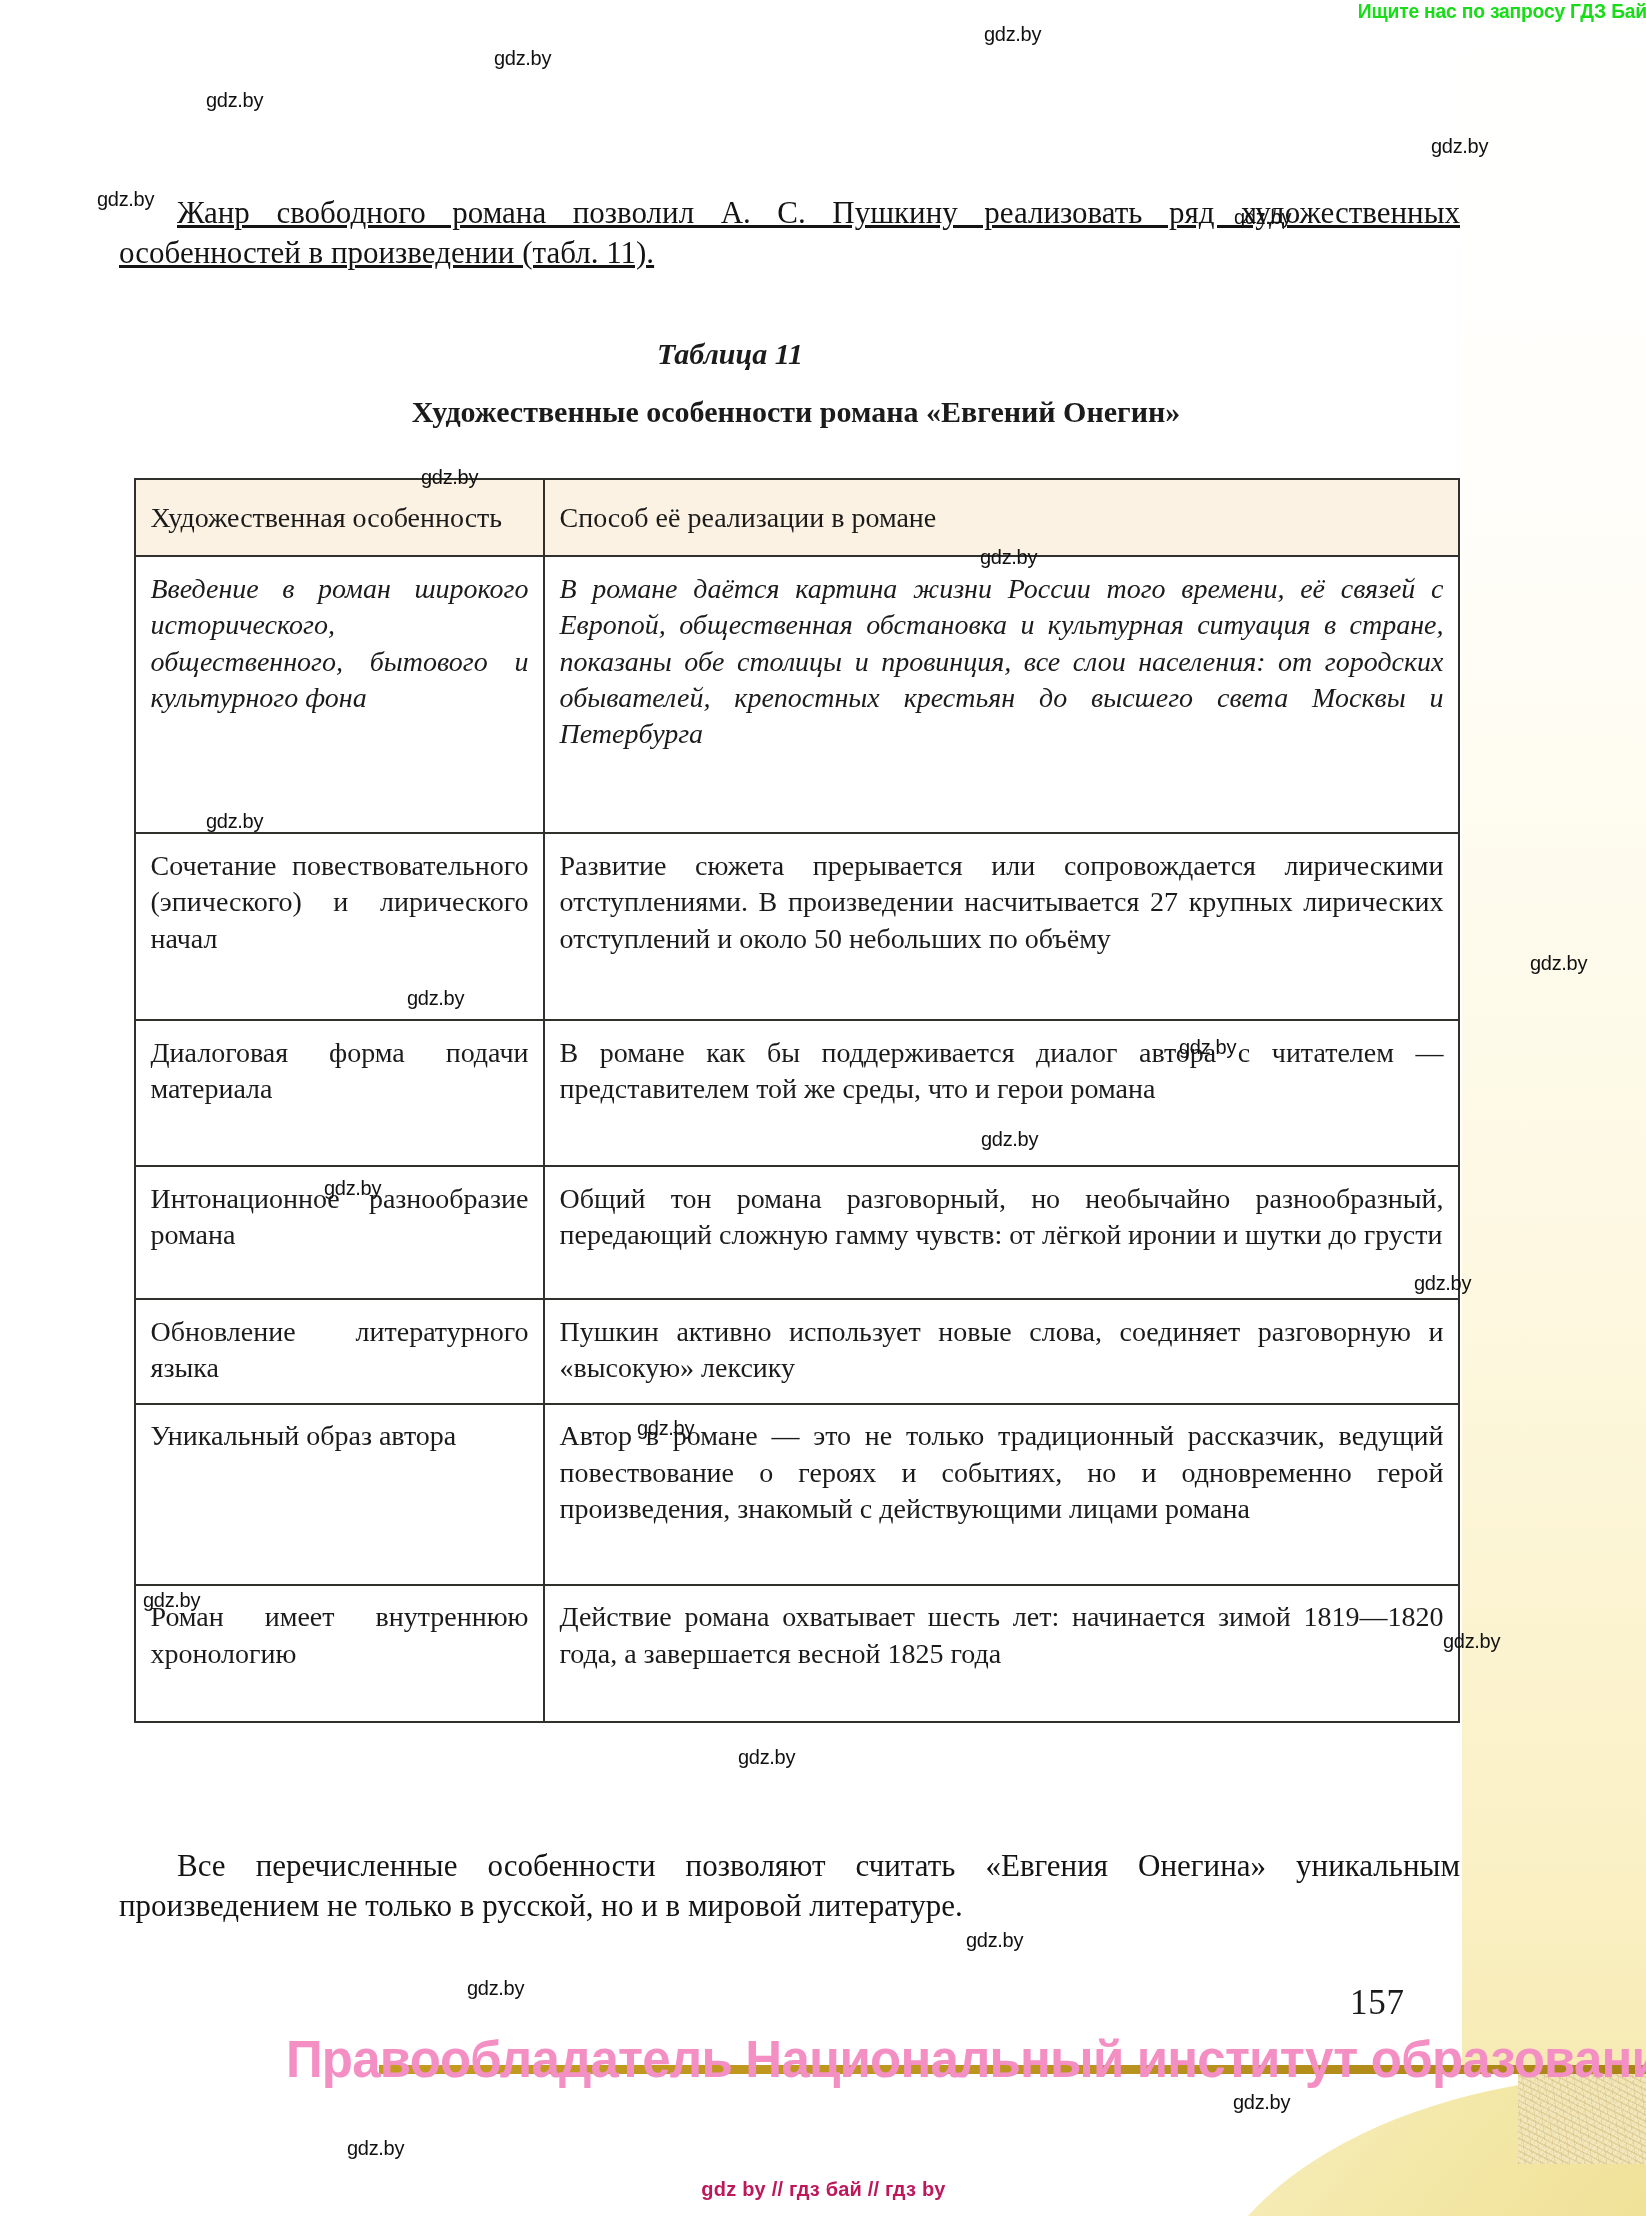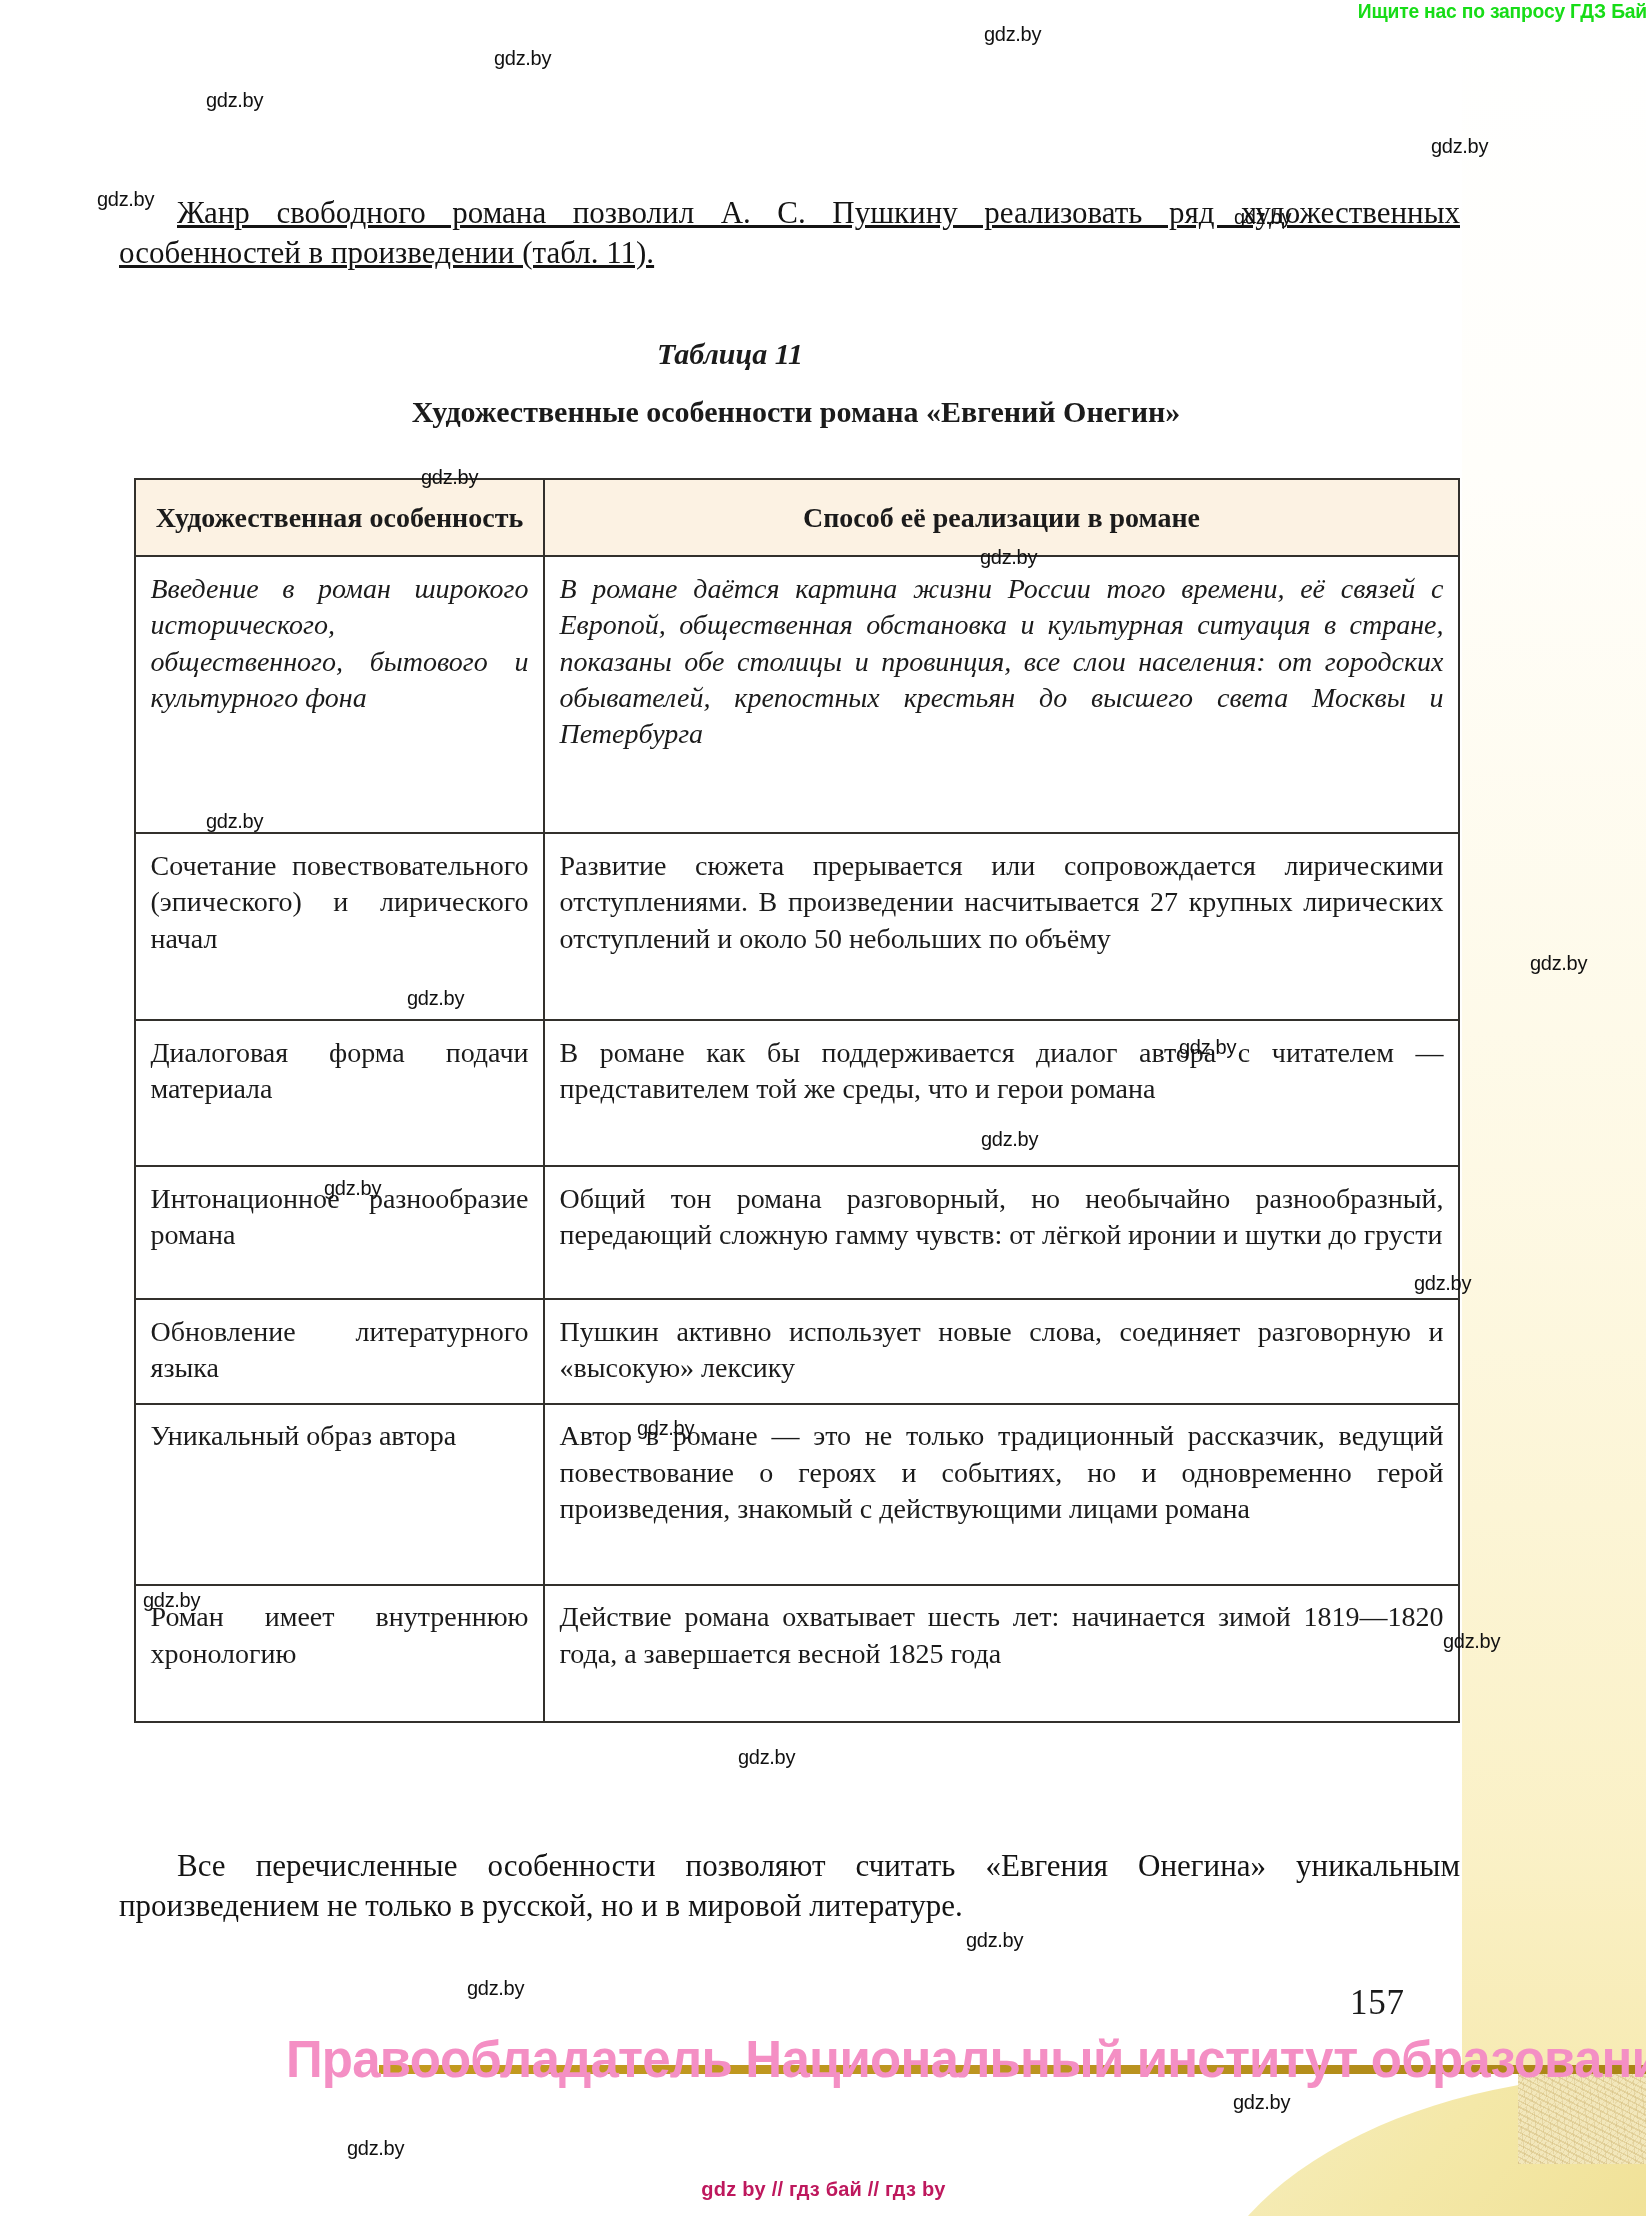--- a/index.html
+++ b/index.html
@@ -184,22 +184,22 @@
     font-size: 28px;
     line-height: 1.30;
     padding: 13.7px 14.5px 16px 14.5px;
     background: #ffffff;
   }
   #features-table col.c1 { width: 409px; }
   #features-table col.c2 { width: 915px; }
 
   #features-table thead th {
     background: #fcf2e3;
-    text-align: center;
-    font-weight: bold;
+    text-align: left;
+    font-weight: normal;
     vertical-align: middle;
     padding: 17.7px 14.5px;
     line-height: 1.42;
   }
   td.feature { text-align: justify; text-align-last: left; hyphens: manual; }
   td.method  { text-align: justify; text-align-last: left; hyphens: manual; }
   tr.r1 td { height: 277px; font-style: italic; }
   tr.r2 td { height: 187px; }
   tr.r3 td { height: 146px; }
   tr.r4 td { height: 133px; }

